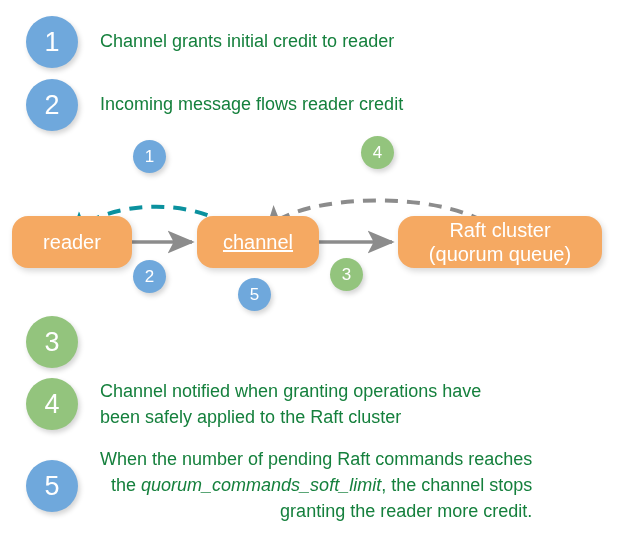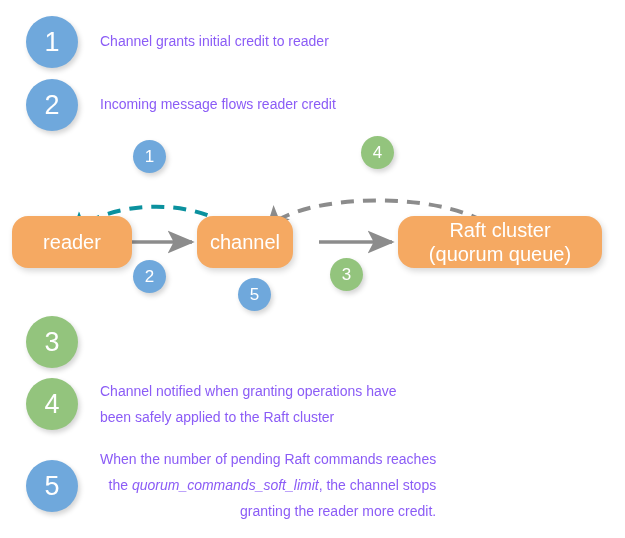--- a/index.html
+++ b/index.html
@@ -31,22 +31,22 @@
     font-size: 27px;
     line-height: 52px;
     text-align: center;
     box-shadow: 2px 3px 5px rgba(0,0,0,0.17);
     letter-spacing: 0;
   }
   .badge-blue  { background: #6fa8dc; }
   .badge-green { background: #93c47d; }
 
   .legend-text {
-    color: #8b5cf6;
-    font-size: 14px;
+    color: #15803d;
+    font-size: 18px;
     line-height: 26px;
     padding-left: 22px;
     white-space: pre-line;
   }
   .legend-text i {
     font-style: italic;
   }
 
   
   #diagram {
@@ -128,21 +128,21 @@
 
     <path d="M 500,110 C 462,64 300,66 267,104" fill="none" stroke="#8c8c8c" stroke-width="4" stroke-dasharray="13,9" stroke-linecap="butt" marker-end="url(#arrow-gray-dash)"></path>
 
     <line x1="122" y1="117" x2="192" y2="117" stroke="#8c8c8c" stroke-width="3.4" marker-end="url(#arrow-gray)"></line>
 
     <line x1="319" y1="117" x2="392" y2="117" stroke="#8c8c8c" stroke-width="3.4" marker-end="url(#arrow-gray)"></line>
   </svg>
 
   <div class="node" style="left:12px; top:91px; width:120px; height:52px;">reader</div>
 
-  <div class="node" style="left:197px; top:91px; width:96px; height:52px;">channel</div>
+  <div class="node" style="left:197px; top:91px; width:122px; height:52px;text-decoration:underline;">channel</div>
 
   <div class="node" style="left:398px; top:91px; width:204px; height:52px;">Raft cluster
 (quorum queue)</div>
 
   <div class="mini-badge badge-blue" style="left:133px; top:15px;">1</div>
   <div class="mini-badge badge-green" style="left:361px; top:11px;">4</div>
   <div class="mini-badge badge-blue" style="left:133px; top:135px;">2</div>
   <div class="mini-badge badge-green" style="left:330px; top:133px;">3</div>
   <div class="mini-badge badge-blue" style="left:238px; top:153px;">5</div>
 </div>

